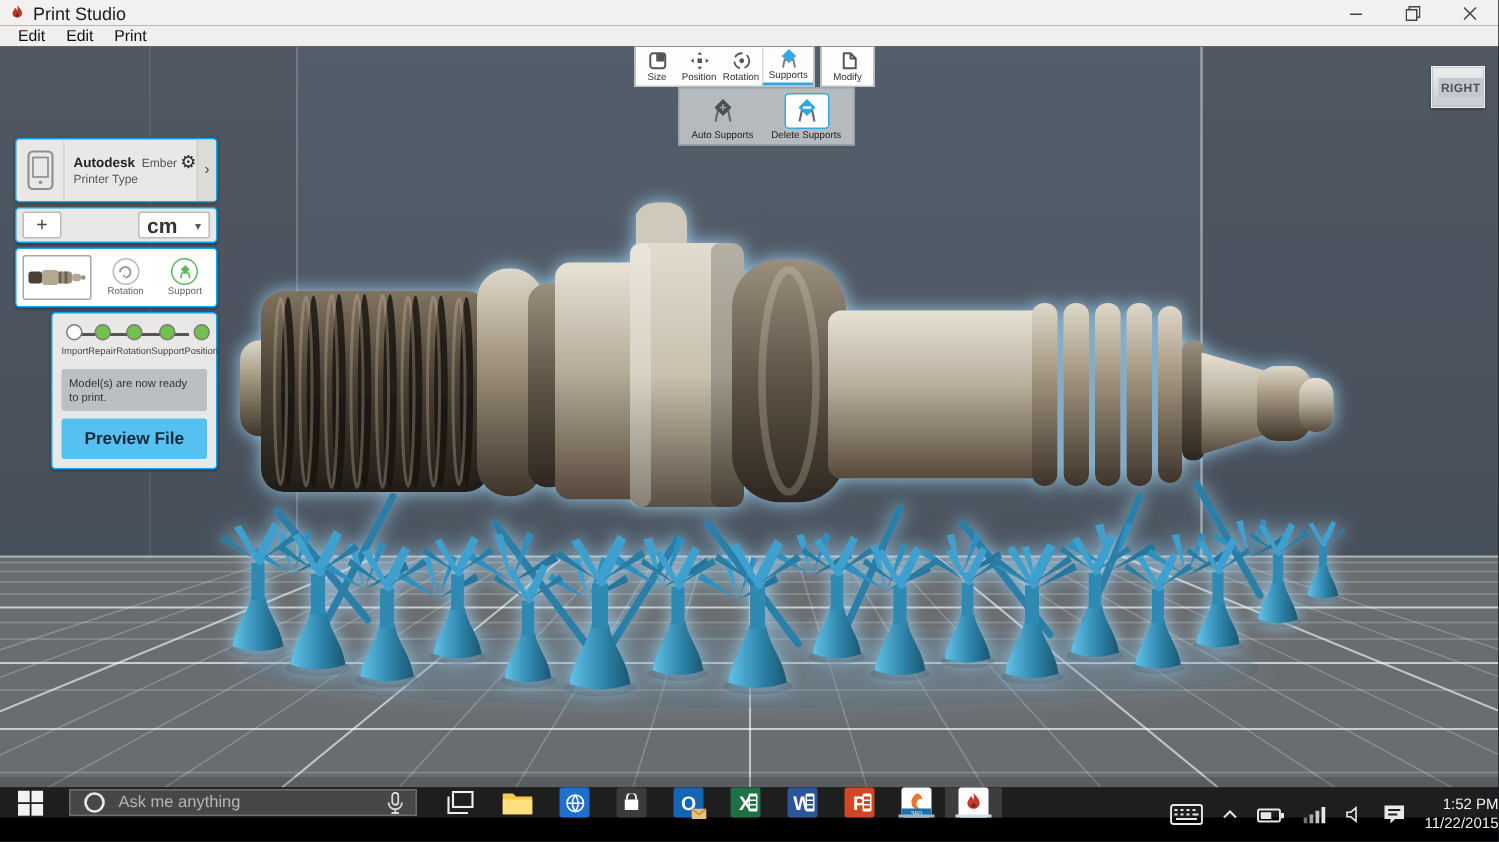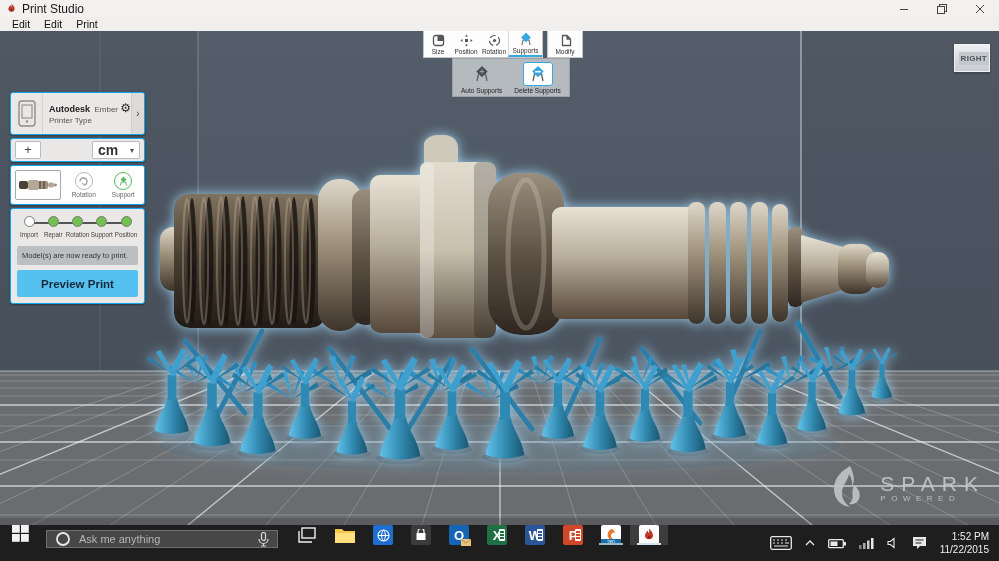--- a/index.html
+++ b/index.html
@@ -48,55 +48,55 @@
   .btn-plus { width:26px; height:18px; background:#fff; border:1px solid #bbb; border-radius:2px; font-size:13px; color:#444; line-height:15px; text-align:center; }
   .unit-dd { width:48px; height:18px; background:#fff; border:1px solid #bbb; border-radius:2px; display:flex; align-items:center; justify-content:space-between; padding:0 5px; }
   .unit-dd .u { font-size:14px; font-weight:bold; color:#333; }
   .unit-dd .c { font-size:8px; color:#555; }
   .card-model { height:40px; background:#fff; display:flex; align-items:center; padding:0 4px; gap:6px; }
   .thumb { width:46px; height:30px; border:1px solid #a8a8a8; border-radius:2px; background:#fff; display:flex; align-items:center; justify-content:center; }
   .mini-tool { display:flex; flex-direction:column; align-items:center; gap:1px; flex:1; }
   .mini-circle { width:18px; height:18px; border-radius:50%; border:1.5px solid #b9b9b9; display:flex; align-items:center; justify-content:center; background:#fff; }
   .mini-circle.green { border-color:#5cb85c; }
   .mini-lbl { font-size:6.5px; color:#666; }
-  .card-status { padding:7px 6px 6px; }
+  .card-status { padding:7px 6px 6px;margin-left:24px; }
   .steps { position:relative; height:26px; }
   .steps .rail { position:absolute; left:12px; right:12px; top:6px; height:2px; background:#555; }
   .steps-row { position:absolute; left:0; right:0; top:0; display:flex; justify-content:space-between; }
   .step { display:flex; flex-direction:column; align-items:center; width:24px; }
   .dot { width:11px; height:11px; border-radius:50%; border:1.5px solid #7a7a7a; background:#72c14e; z-index:1; }
   .step.pending .dot { background:#fff; }
   .step-lbl { font-size:6.3px; color:#444; margin-top:4px; }
   .msg-box { margin-top:4px; background:#bcbfc1; border-radius:2px; padding:5px 5px; font-size:7.5px; color:#333; }
   .preview-btn { margin-top:5px; width:100%; height:27px; background:#55c1f0; border:none; border-radius:2px; font-size:11.5px; font-weight:bold; color:#15293a; font-family:"Liberation Sans",sans-serif; }
 
   
   .viewcube { position:absolute; right:9px; top:13px; width:36px; height:28px; background:linear-gradient(#eceef0,#c9ccd0); border:1px solid #f0f1f3; box-shadow:0 1px 2px rgba(0,0,0,.3); display:flex; align-items:center; justify-content:flex-end; z-index:30; }
   .viewcube .inner { background:#c4c8cd; padding:2px 2px; font-size:8px; font-weight:bold; color:#4a525c; letter-spacing:.3px; }
 
   
   .spark { position:absolute; right:14px; bottom:14px; display:flex; align-items:center; gap:10px; z-index:25; opacity:.88; }
   .spark-text .s1 { font-size:21px; letter-spacing:7px; color:#c6cacd; line-height:20px; }
   .spark-text .s2 { font-size:8px; letter-spacing:5.5px; color:#c6cacd; }
 
   
-  .taskbar { height:36px; background:#1e1e1e; display:flex; align-items:flex-start; position:relative; }
+  .taskbar { height:20px; background:#1e1e1e; display:flex; align-items:center; position:relative; }
   .tb-start { width:40px; display:flex; align-items:center; justify-content:center; }
   .searchbox { width:232px; margin:5px 0 5px 6px; background:#474747; border:1px solid #6e6e6e; display:flex; align-items:center; padding:0 8px; gap:8px; }
   .searchbox input { flex:1; background:transparent; border:none; outline:none; color:#c0c0c0; font-size:11px; font-family:"Liberation Sans",sans-serif; }
   .searchbox input::placeholder { color:#b5b5b5; }
   .task-icons { display:flex; align-items:stretch; margin-left:10px; }
   .ticon { width:38px; display:flex; align-items:center; justify-content:center; position:relative; }
   .ticon.running::after { content:""; position:absolute; bottom:0; left:7px; right:7px; height:2px; background:#9db8c6; }
   .ticon.active { background:#3d3d3d; }
   .ticon.active::after { background:#cfe3ee; }
   .office-tile { width:20px; height:20px; border-radius:2px; color:#fff; font-weight:bold; font-size:13px; display:flex; align-items:center; justify-content:center; position:relative; }
   .doc-lines { position:absolute; right:2px; top:4px; width:6px; height:12px; background:#fff; border-radius:1px; }
   .doc-lines::before { content:""; position:absolute; left:1px; top:2px; width:4px; height:1.5px; background:currentColor; box-shadow:0 3px 0 currentColor, 0 6px 0 currentColor; }
-  .tray { position:absolute; right:0; top:0; height:36px; display:flex; align-items:center; gap:13px; padding-right:10px; }
+  .tray { position:absolute; right:0; top:0; height:36px; display:flex; align-items:center; gap:13px; }
   .tray-ico { display:flex; align-items:center; justify-content:center; }
   .clock { text-align:right; color:#f0f0f0; font-size:10px; line-height:13px; }
 </style>
 </head>
 <body>
 
 <div class="window">
 
   <div class="titlebar">
     <svg class="app-ico" viewBox="0 0 12 12">
@@ -485,38 +485,28 @@
                 <div class="dot"></div>
                 <span class="step-lbl">Support</span>
               </div>
             <div class="step">
                 <div class="dot"></div>
                 <span class="step-lbl">Position</span>
               </div>
           </div>
         </div>
         <div class="msg-box">Model(s) are now ready to print.</div>
-        <button class="preview-btn">Preview Print</button>
+        <button class="preview-btn">Preview File</button>
       </div>
     </div>
 
     <div class="viewcube">
       <span class="inner">RIGHT</span>
     </div>
 
-    <div class="spark">
-      <svg width="42" height="46" viewBox="0 0 42 46">
-        <path d="M22 1 C14 6 6 12 6 24 C6 34 13 41 22 42 C17 38 14 34 14 28 C14 20 20 16 21 9 C23 13 25 16 24 21 C28 16 25 7 22 1 Z" fill="#c3c7ca"></path>
-        <path d="M26 20 C31 24 33 29 31 34 C29.5 38 25 40 21 39 C24 36 25 34 24.5 30 C24 26 25 23 26 20 Z" fill="#c3c7ca"></path>
-      </svg>
-      <div class="spark-text">
-        <div class="s1">SPARK</div>
-        <div class="s2">POWERED</div>
-      </div>
-    </div>
   </div>
 
   <div class="taskbar">
     <div class="tb-start">
       <svg width="17" height="17" viewBox="0 0 17 17">
         <rect x="0" y="0" width="7.8" height="7.8" fill="#f2f2f2"></rect>
           <rect x="9" y="0" width="7.8" height="7.8" fill="#f2f2f2"></rect>
         <rect x="0" y="9" width="7.8" height="7.8" fill="#f2f2f2"></rect>
           <rect x="9" y="9" width="7.8" height="7.8" fill="#f2f2f2"></rect>
       </svg>

